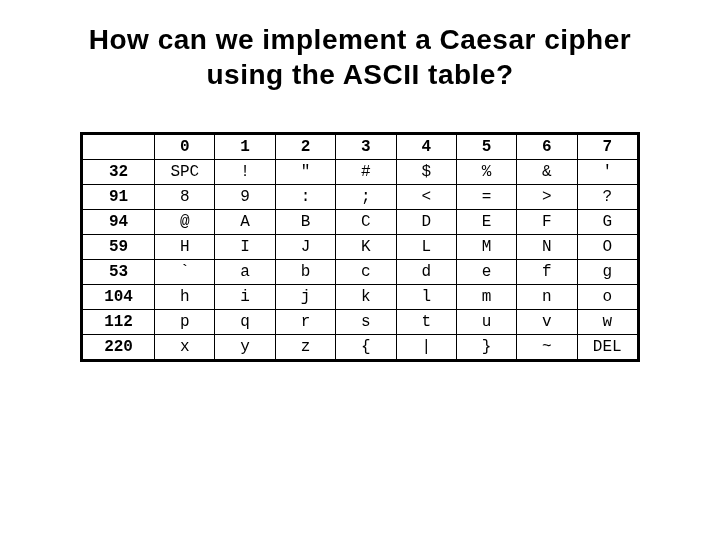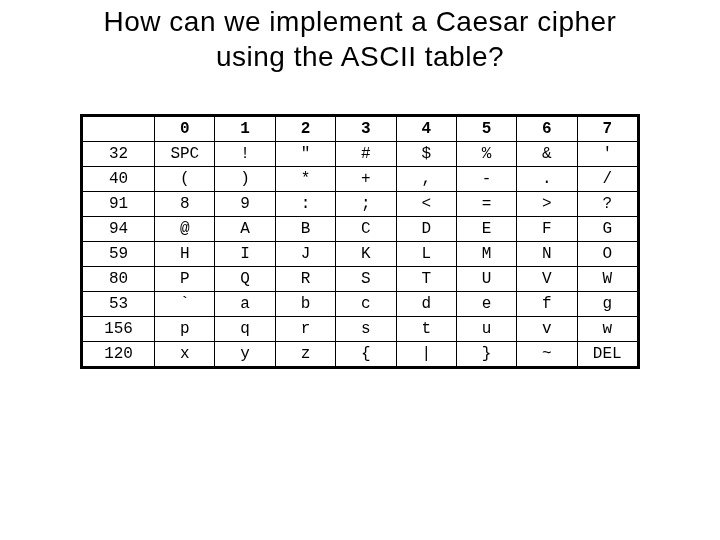--- a/index.html
+++ b/index.html
@@ -14,22 +14,22 @@
   .slide {
     width: 720px;
     height: 540px;
     position: relative;
     box-sizing: border-box;
   }
   .title {
     text-align: center;
     font-size: 28px;
     line-height: 1.25;
-    padding-top: 4px;
-    font-weight: 400;
+    padding-top: 22px;
+    font-weight: 700;
     letter-spacing: 0.5px;
   }
   .table-wrap {
     width: 560px;
     margin: 40px auto 0 auto;
     border: 2px solid #000;
     box-sizing: border-box;
     background: #fff;
   }
   table.ascii {
@@ -44,21 +44,21 @@
     text-align: center;
     padding: 2px 0 2px 0;
     height: 20px;
     font-weight: normal;
     background: #fff;
   }
   table.ascii .hdr {
     font-weight: bold;
   }
   table.ascii .rowlabel {
-    font-weight: normal;
+    font-weight: bold;
   }
   
   table.ascii col.first { width: 13%; }
   table.ascii col.rest  { width: 10.875%; }
 </style>
 </head>
 <body>
 
 <div class="slide">
 
@@ -99,31 +99,20 @@
         <td>SPC</td>
         <td>!</td>
         <td>"</td>
         <td>#</td>
         <td>$</td>
         <td>%</td>
         <td>&amp;</td>
         <td>'</td>
       </tr>
       <tr>
-        <td class="rowlabel">40</td>
-        <td>(</td>
-        <td>)</td>
-        <td>*</td>
-        <td>+</td>
-        <td>,</td>
-        <td>-</td>
-        <td>.</td>
-        <td>/</td>
-      </tr>
-      <tr>
         <td class="rowlabel">91</td>
         <td>8</td>
         <td>9</td>
         <td>:</td>
         <td>;</td>
         <td>&lt;</td>
         <td>=</td>
         <td>&gt;</td>
         <td>?</td>
       </tr>
@@ -143,54 +132,54 @@
         <td>H</td>
         <td>I</td>
         <td>J</td>
         <td>K</td>
         <td>L</td>
         <td>M</td>
         <td>N</td>
         <td>O</td>
       </tr>
       <tr>
-        <td class="rowlabel">80</td>
-        <td>P</td>
-        <td>Q</td>
-        <td>R</td>
-        <td>S</td>
-        <td>T</td>
-        <td>U</td>
-        <td>V</td>
-        <td>W</td>
-      </tr>
-      <tr>
         <td class="rowlabel">53</td>
         <td>`</td>
         <td>a</td>
         <td>b</td>
         <td>c</td>
         <td>d</td>
         <td>e</td>
         <td>f</td>
         <td>g</td>
       </tr>
       <tr>
-        <td class="rowlabel">156</td>
+        <td class="rowlabel">104</td>
+        <td>h</td>
+        <td>i</td>
+        <td>j</td>
+        <td>k</td>
+        <td>l</td>
+        <td>m</td>
+        <td>n</td>
+        <td>o</td>
+      </tr>
+      <tr>
+        <td class="rowlabel">112</td>
         <td>p</td>
         <td>q</td>
         <td>r</td>
         <td>s</td>
         <td>t</td>
         <td>u</td>
         <td>v</td>
         <td>w</td>
       </tr>
       <tr>
-        <td class="rowlabel">120</td>
+        <td class="rowlabel">220</td>
         <td>x</td>
         <td>y</td>
         <td>z</td>
         <td>{</td>
         <td>|</td>
         <td>}</td>
         <td>~</td>
         <td>DEL</td>
       </tr>
     </tbody>

